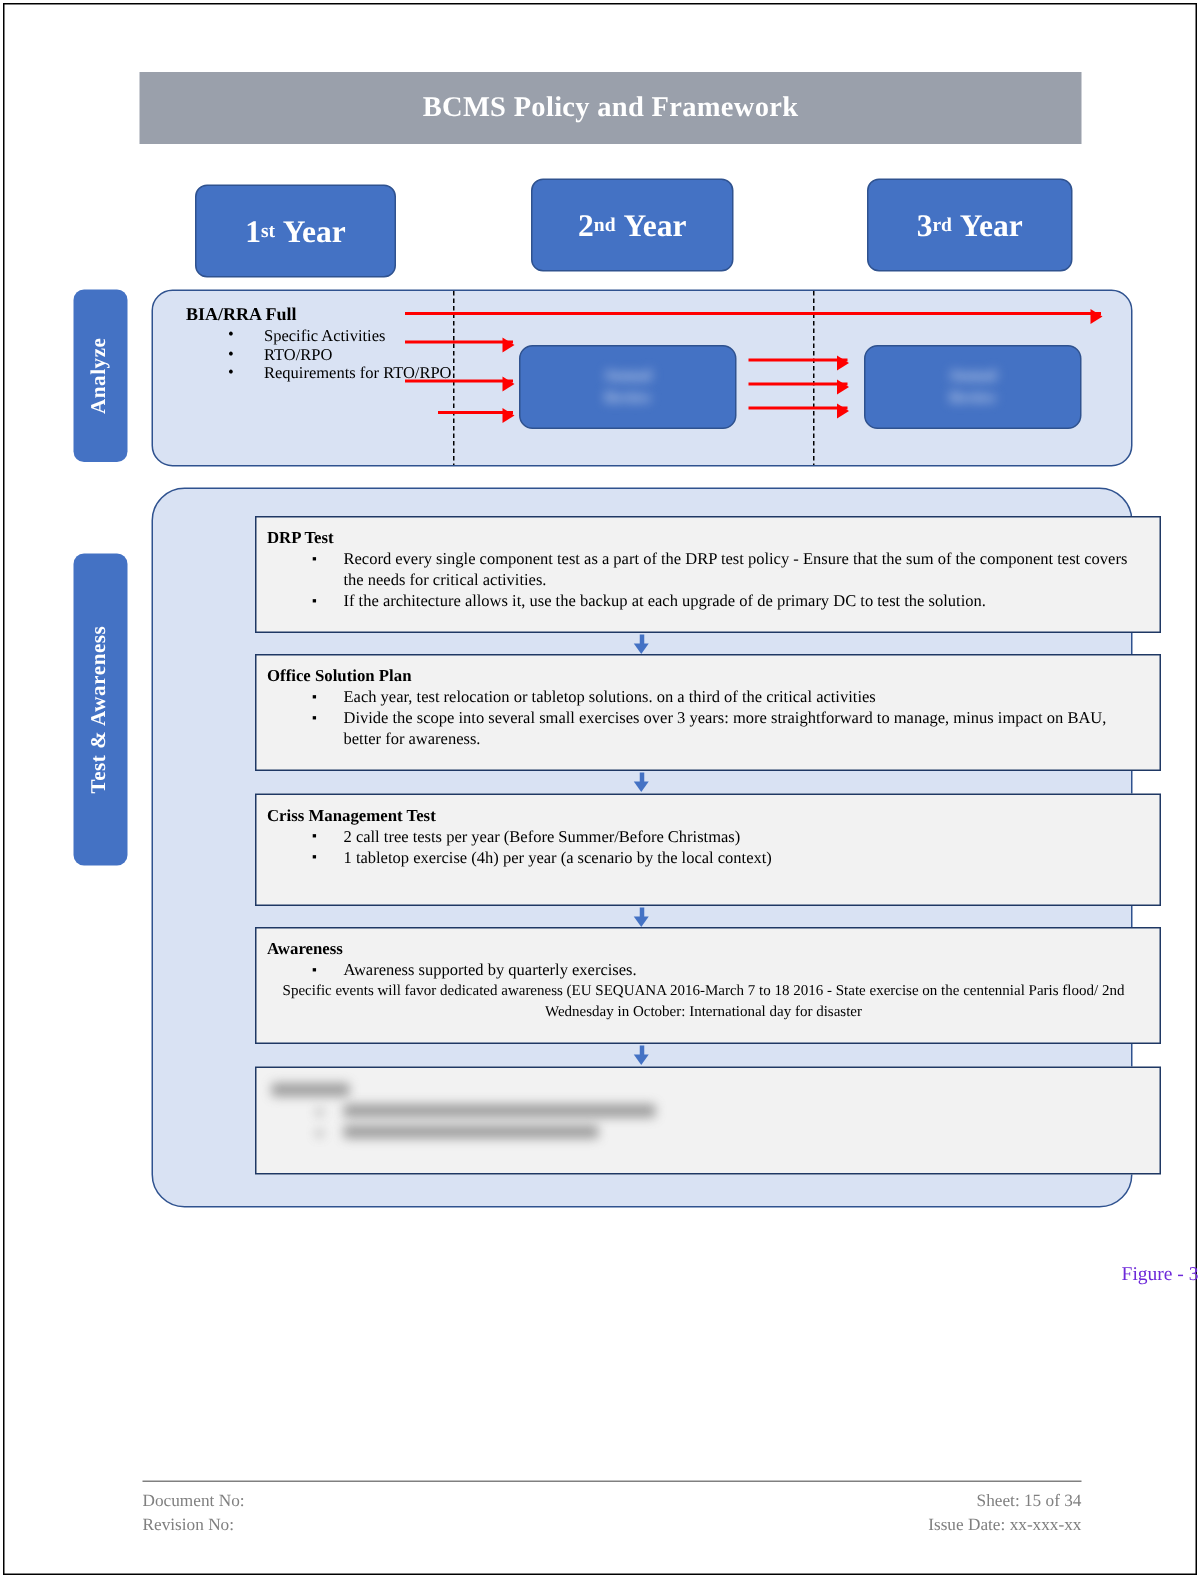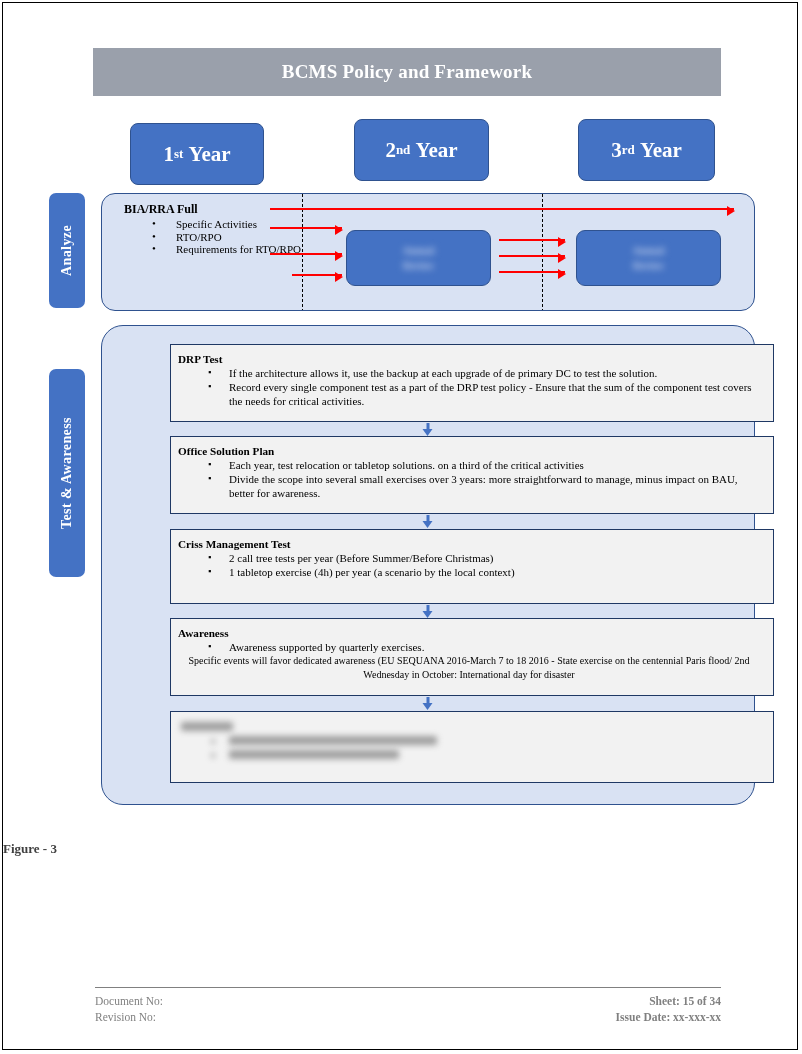--- a/index.html
+++ b/index.html
@@ -284,24 +284,24 @@
     position: absolute;
     opacity: 0.72;
   }
 
   
   .figure-caption {
     position: absolute;
     left: 0;
     top: 838px;
     width: 796px;
-    text-align: left;
-    font-weight: bold;
+    text-align: right;
+    font-weight: normal;
     font-size: 13px;
-    color: #404040;
+    color: #6d28d9;
   }
 
   
   .footer-rule {
     position: absolute;
     left: 92px;
     top: 984px;
     width: 626px;
     height: 0;
     border-top: 1.1px solid #808080;
@@ -310,21 +310,21 @@
     position: absolute;
     left: 92px;
     top: 990px;
     width: 626px;
     font-size: 11.5px;
     color: #808080;
     display: flex;
     justify-content: space-between;
     gap: 16px;
   }
-  .footer .col-right { text-align: right; font-weight: bold; }
+  .footer .col-right { text-align: right; }
   .footer div > div { line-height: 16px; }
 </style>
 </head>
 <body>
 
 <div class="page">
 
   <div class="title-banner">
     <span class="title-text">BCMS Policy and Framework</span>
   </div>
@@ -378,22 +378,22 @@
 
   <div class="stage-label" id="stage-test">
     <span>Test &amp; Awareness</span>
   </div>
 
   <div class="test-panel">
 
     <div class="content-box" id="box-drp">
       <div class="box-heading">DRP Test</div>
       <ul class="box-list">
+        <li>Record every single component test as a part of the DRP test policy - Ensure that the sum of the component test covers the needs for critical activities.</li>
         <li>If the architecture allows it, use the backup at each upgrade of de primary DC to test the solution.</li>
-        <li>Record every single component test as a part of the DRP test policy - Ensure that the sum of the component test covers the needs for critical activities.</li>
       </ul>
     </div>
 
     <div class="connector" id="conn-1">
       <div class="stem"></div>
         <div class="head"></div>
     </div>
 
     <div class="content-box" id="box-office">
       <div class="box-heading">Office Solution Plan</div>

